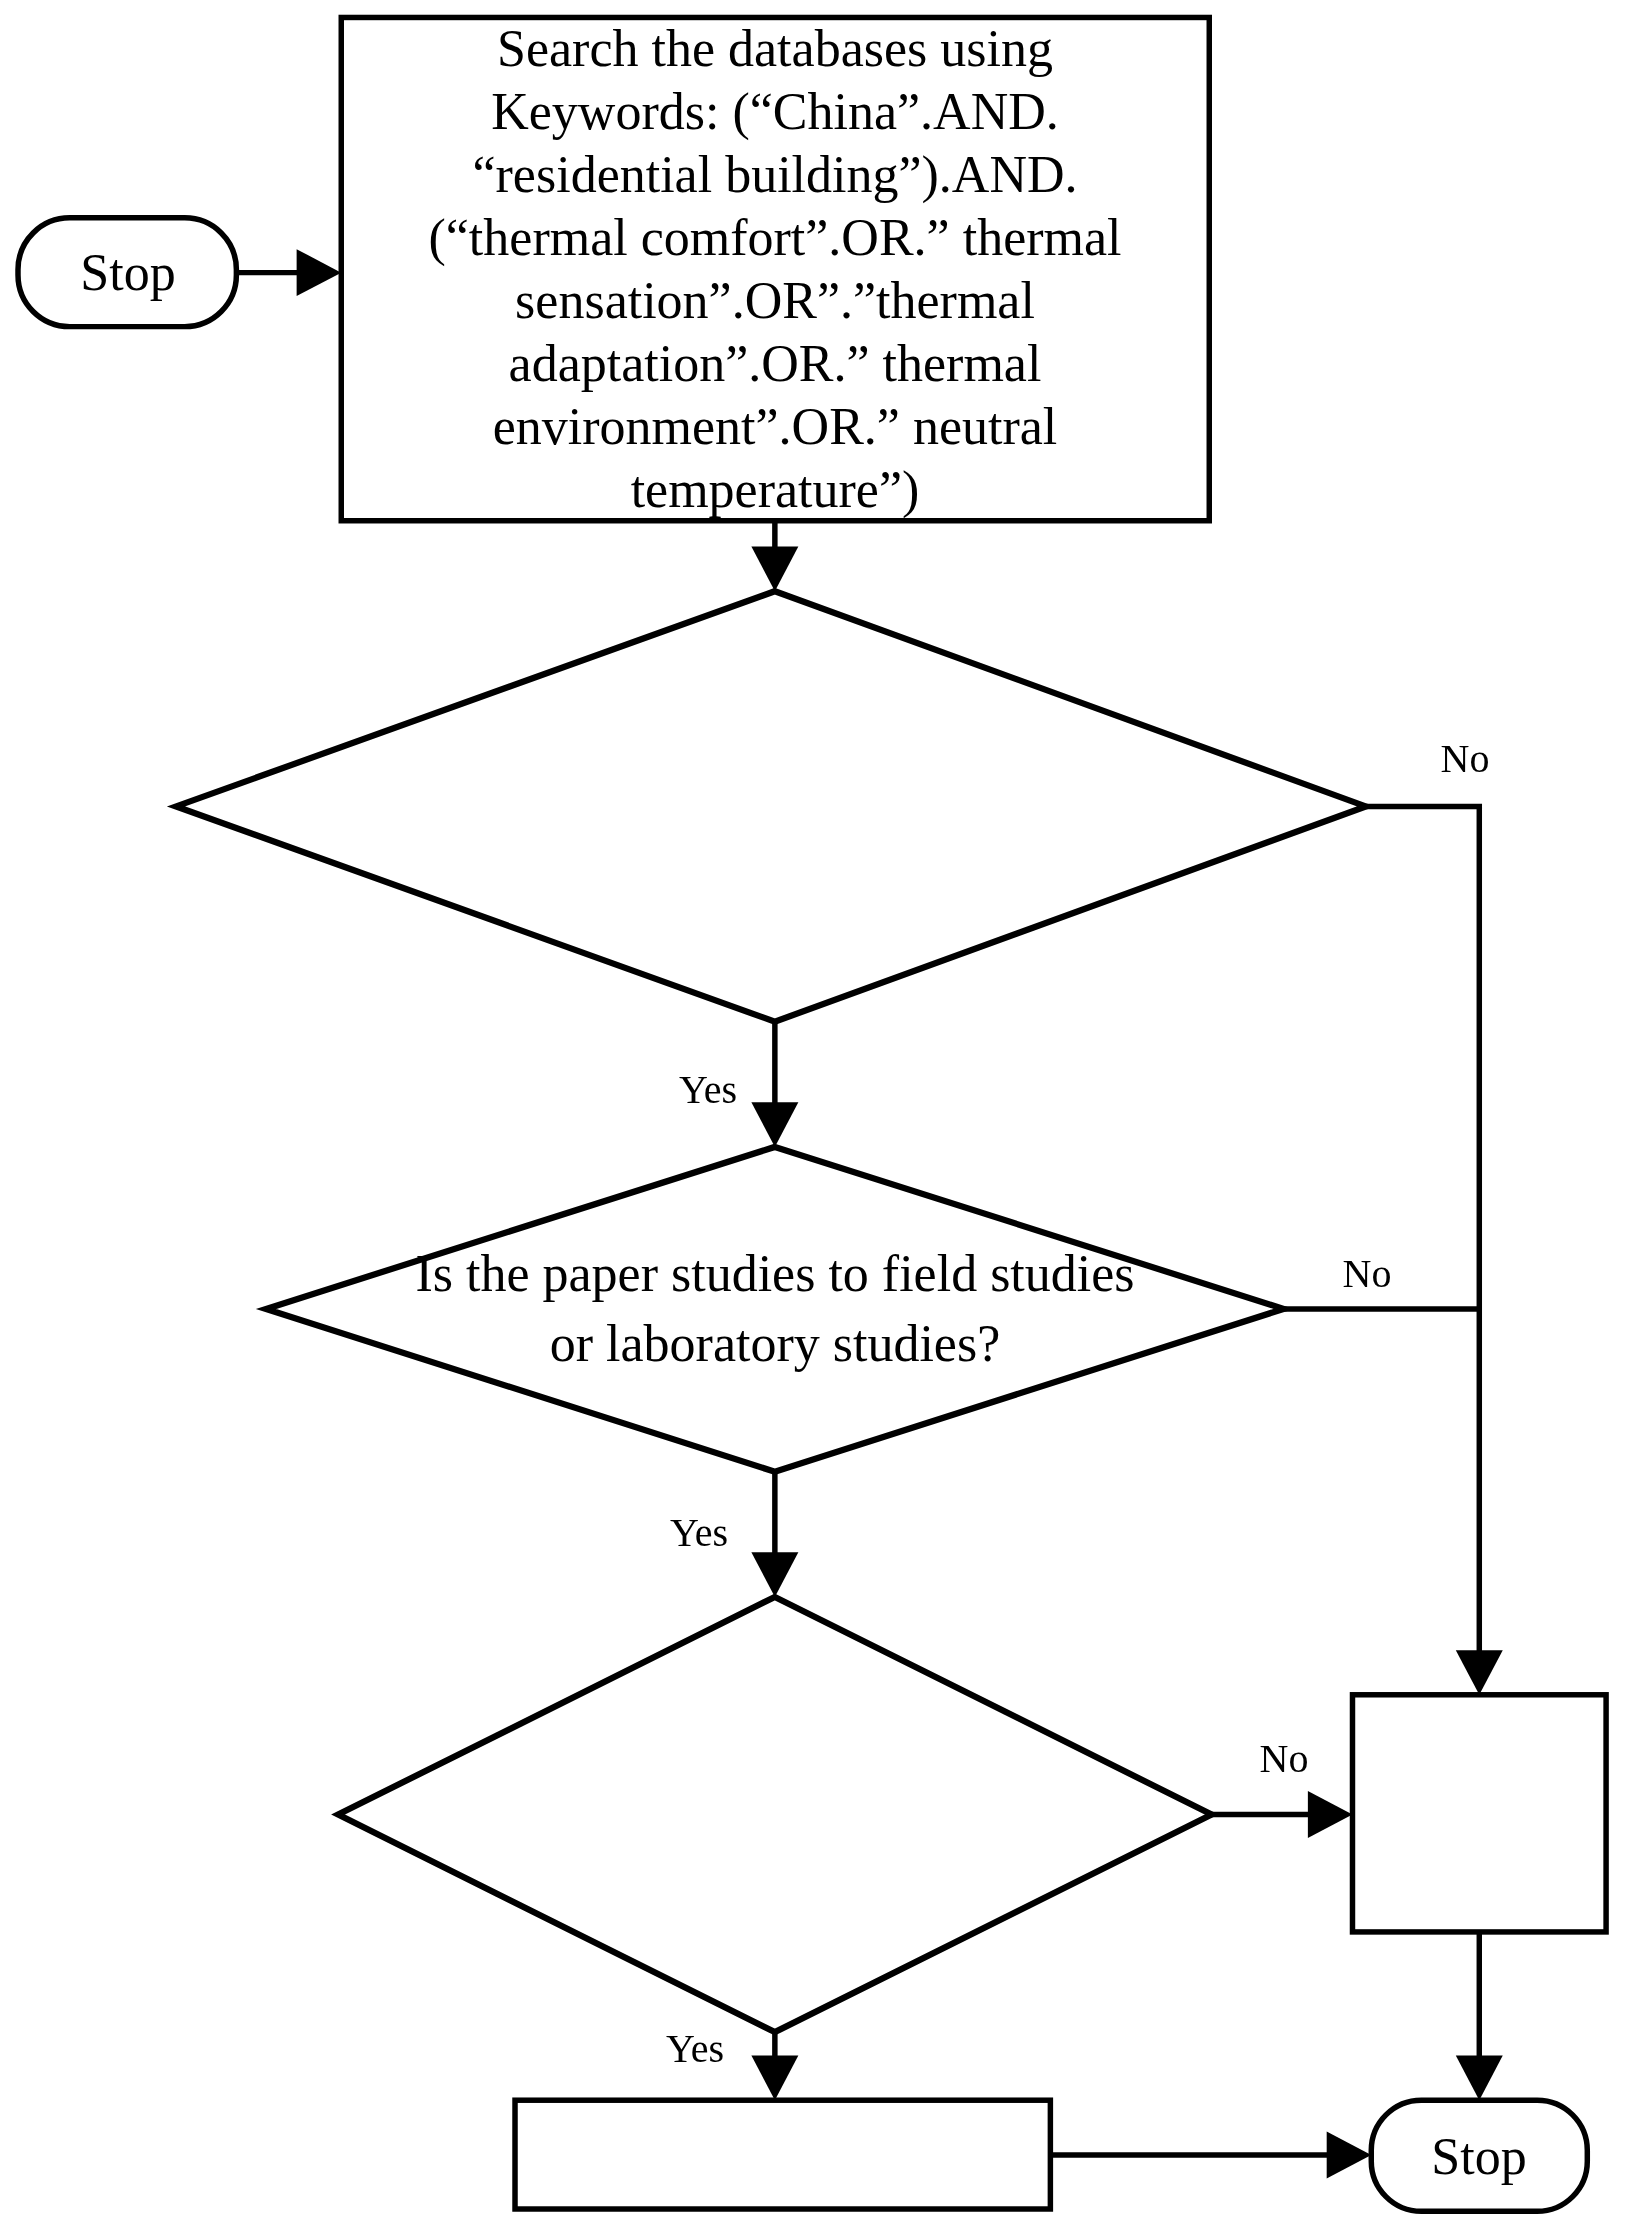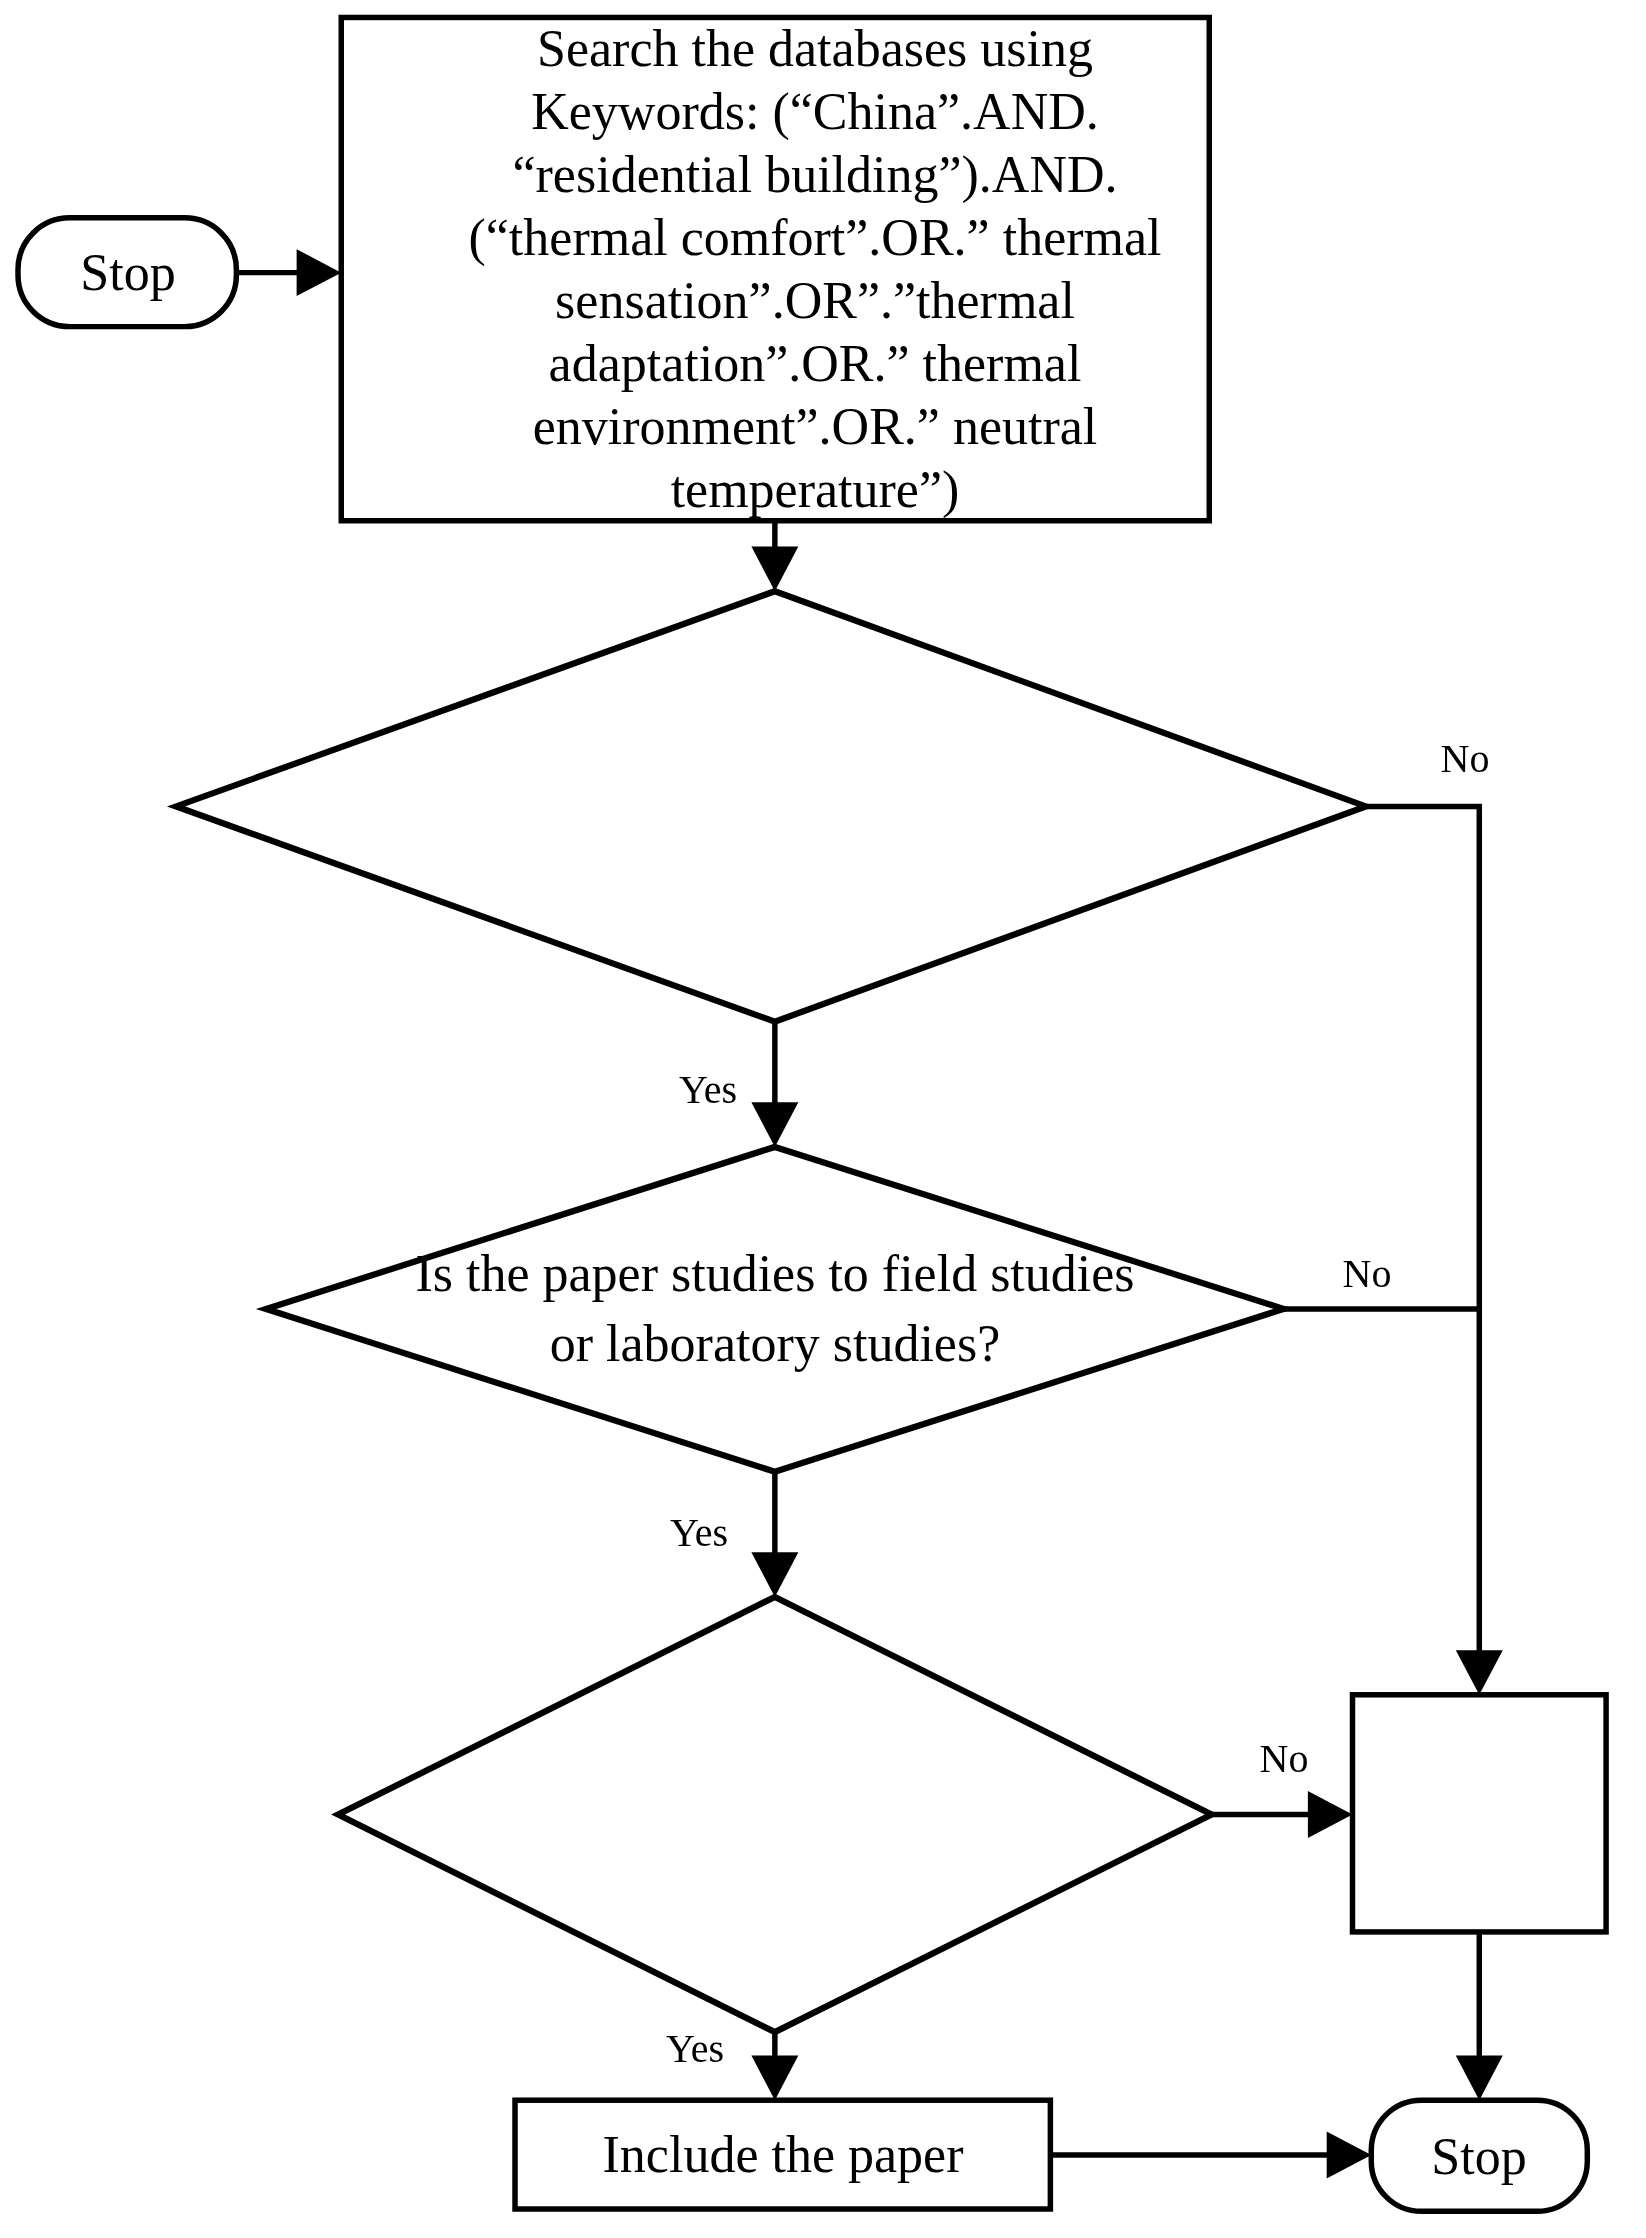--- a/index.html
+++ b/index.html
@@ -83,36 +83,35 @@
       <polygon points="990,1465 1640,1672 990,1880 340,1672" stroke-width="8"></polygon>
       <polygon points="990,2040 1548,2318 990,2596 432,2318" stroke-width="8"></polygon>
       <rect x="1728" y="2165" width="324" height="303" stroke-width="7"></rect>
       <rect x="658" y="2683" width="684" height="139" stroke-width="7"></rect>
       <rect x="1752" y="2683" width="276" height="142" rx="64" ry="64" stroke-width="7"></rect>
     </g>
   </svg>
 
   <div class="node-text" style="left:128px; top:272px;">Stop</div>
 
-  <div class="node-text" style="left:775px; top:269px; width:861px;margin-left:40px;">Search the databases using
+  <div class="node-text" style="left:775px; top:269px; width:861px;">Search the databases using
 Keywords: (“China”.AND.
 “residential building”).AND.
 (“thermal comfort”.OR.” thermal
 sensation”.OR”.”thermal
 adaptation”.OR.” thermal
 environment”.OR.” neutral
 temperature”)</div>
 
 
   <div class="node-text decision-text" style="left:775px; top:1309px; width:1018px;">Is the paper studies to field studies
 or laboratory studies?</div>
 
 
 
-  <div class="node-text" style="left:783px; top:2154px; width:532px;">Include the paper</div>
 
   <div class="node-text" style="left:1479px; top:2156px;">Stop</div>
 
   <div class="edge-label" style="left:708px; top:1090px;">Yes</div>
   <div class="edge-label" style="left:1465px; top:759px;">No</div>
   <div class="edge-label" style="left:699px; top:1533px;">Yes</div>
   <div class="edge-label" style="left:1367px; top:1274px;">No</div>
   <div class="edge-label" style="left:695px; top:2049px;">Yes</div>
   <div class="edge-label" style="left:1284px; top:1759px;">No</div>
 

